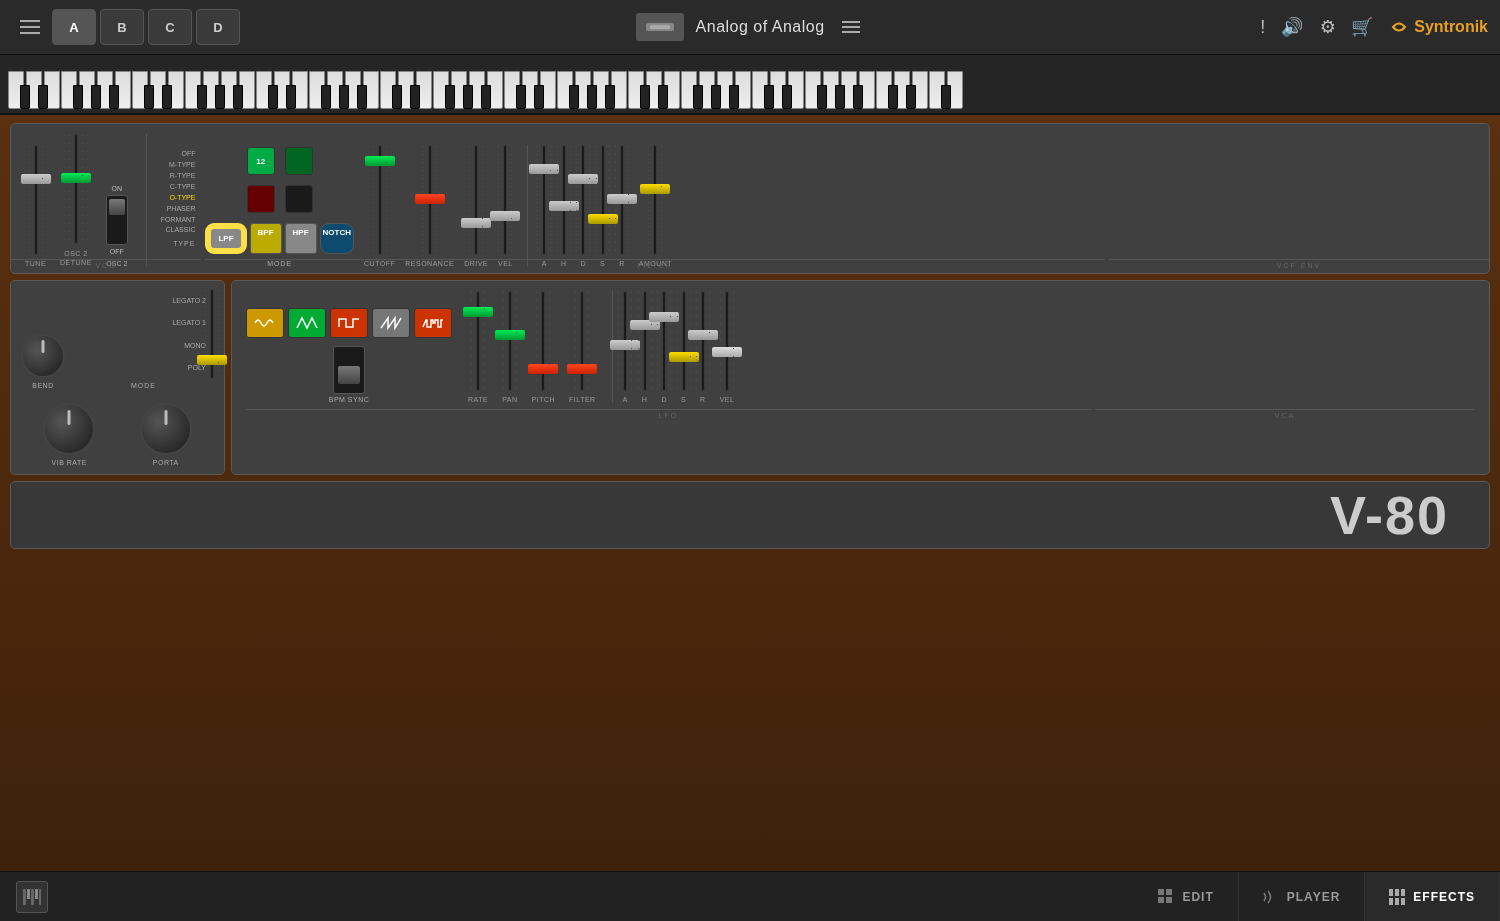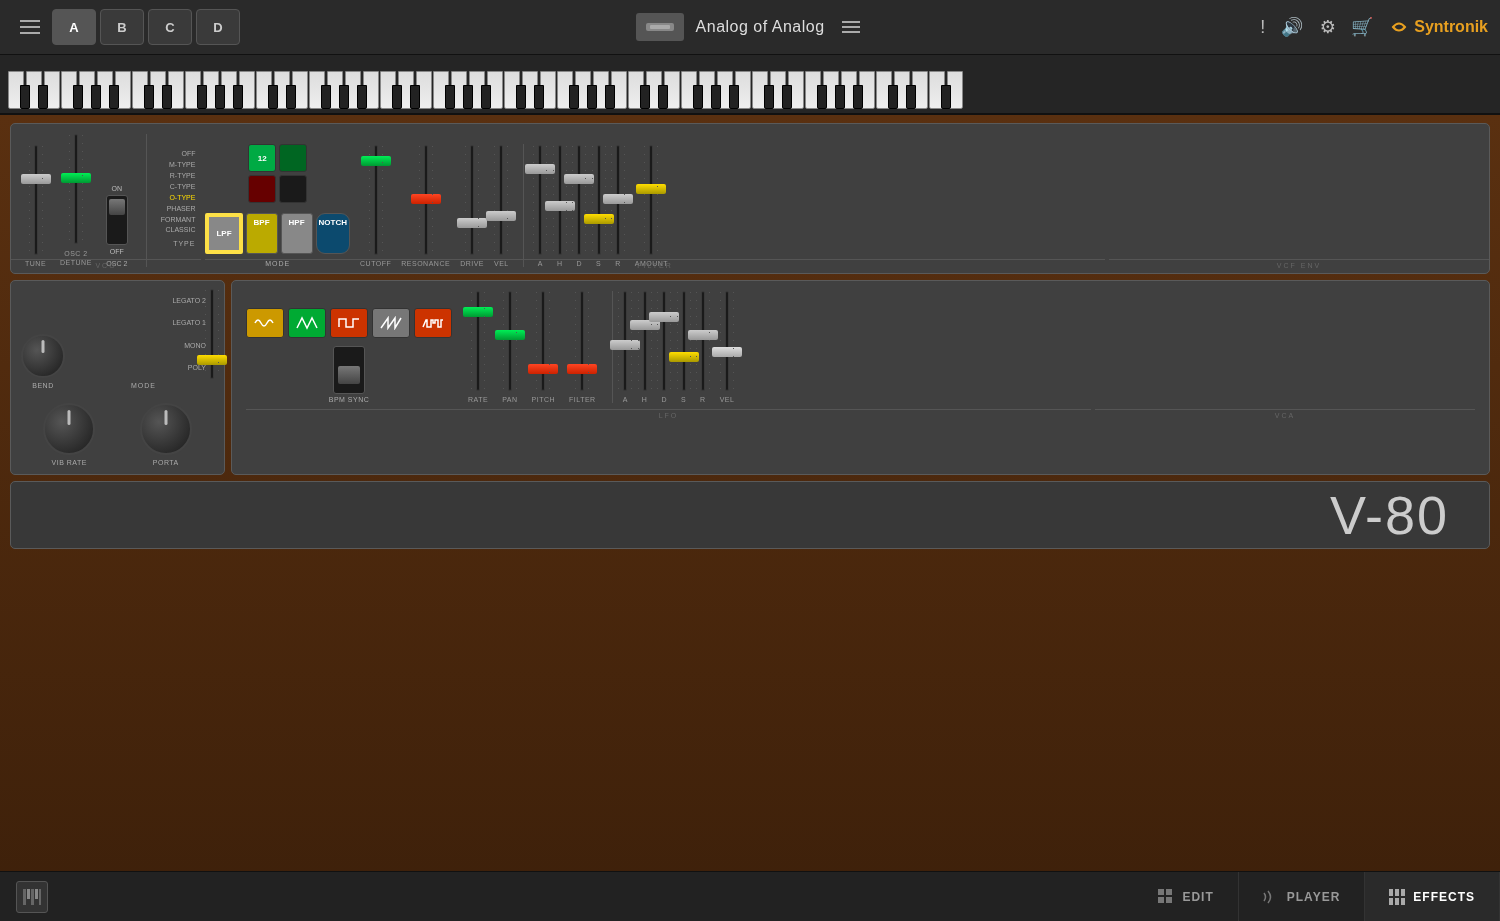--- a/index.html
+++ b/index.html
@@ -435,29 +435,29 @@
             <div>C-TYPE</div>
             <div style="color:#ffdd00;">O-TYPE</div>
             <div>PHASER</div>
             <div>FORMANT</div>
             <div>CLASSIC</div>
           </div>
           <div style="font-size:7px;color:#aaa;margin-top:4px;letter-spacing:1px;">TYPE</div>
         </div>
 
         <div style="display:flex;flex-direction:column;align-items:center;gap:4px;padding-bottom:0;">
-          <div style="display:grid;grid-template-columns:1fr 1fr;gap:3px;text-align:right;">
+          <div style="display:grid;grid-template-columns:1fr 1fr;gap:10px;text-align:right;">
             <div style="width:28px;height:28px;background:#00aa44;border-radius:3px;border:1px solid #333;display:flex;align-items:center;justify-content:center;font-size:8px;color:#fff;font-weight:bold;">12</div>
             <div style="width:28px;height:28px;background:#006622;border-radius:3px;border:1px solid #333;"></div>
             <div style="width:28px;height:28px;background:#660000;border-radius:3px;border:1px solid #333;"></div>
             <div style="width:28px;height:28px;background:#1a1a1a;border-radius:3px;border:1px solid #333;"></div>
           </div>
 
           <div style="display:flex;gap:3px;margin-top:6px;">
-            <div style="padding:12px 7px;font-size:8px;font-weight:bold;border-radius:2px;border:4px solid #fde047;background:#888;color:#fff;cursor:pointer;">LPF</div>
+            <div style="padding:5px 7px;font-size:8px;font-weight:bold;border-radius:9px;border:6px solid #fde047;background:#888;color:#fff;cursor:pointer;">LPF</div>
             <div style="padding:4px 7px;font-size:8px;font-weight:bold;border-radius:3px;border:1px solid #555;background:#bbaa00;color:#fff;cursor:pointer;">BPF</div>
             <div style="padding:4px 7px;font-size:8px;font-weight:bold;border-radius:3px;border:1px solid #555;background:#888;color:#fff;cursor:pointer;">HPF</div>
             <div style="padding:4px 2px;font-size:8px;font-weight:bold;border-radius:9px;border:1px solid #555;background:#0c4a6e;color:#fff;cursor:pointer;">NOTCH</div>
           </div>
           <div style="font-size:7px;color:#aaa;letter-spacing:1px;margin-top:2px;">MODE</div>
         </div>
 
         <div class="sf-col">
           <div class="sf-track" style="height:110px;">
             <div class="sf-handle" style="top:10px;background:linear-gradient(to bottom,#00ee55,#009933);"></div>
@@ -717,21 +717,21 @@
             <span style="font-size:7px;color:#666;letter-spacing:2px;">LFO</span>
           </div>
           <div style="flex:0 0 380px;border-top:1px solid #555;padding-top:2px;display:flex;justify-content:center;margin-left:4px;">
             <span style="font-size:7px;color:#666;letter-spacing:2px;">VCA</span>
           </div>
         </div>
       </div>
     </div>
 
     <div class="model-display">
-      <span style="font-size:54px;font-weight:400;color:#ccc;letter-spacing:2px;">V-80</span>
+      <span style="font-size:54px;font-weight:700;color:#ccc;letter-spacing:2px;">V-80</span>
     </div>
 
   </div>
 
   <div class="bottom-bar">
     <div style="margin-right:auto;padding-left:16px;display:flex;align-items:center;">
       <div style="width:32px;height:32px;background:#333;border-radius:3px;border:1px solid #555;display:flex;align-items:center;justify-content:center;cursor:pointer;">
         <svg width="18" height="16" viewBox="0 0 18 16">
             <rect x="0" y="0" width="3" height="16" fill="#666"></rect>
             <rect x="4" y="0" width="3" height="10" fill="#888"></rect>

